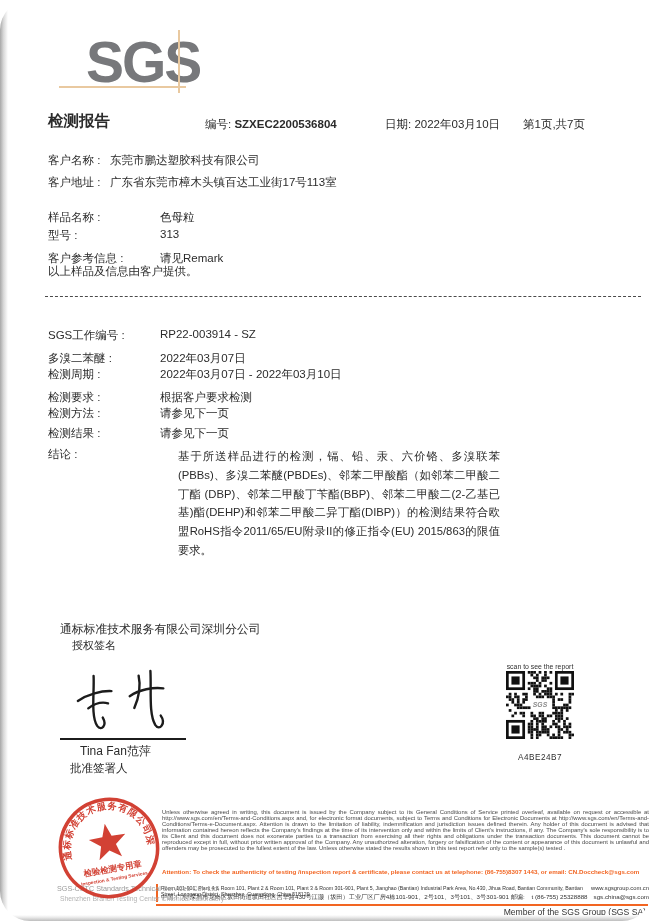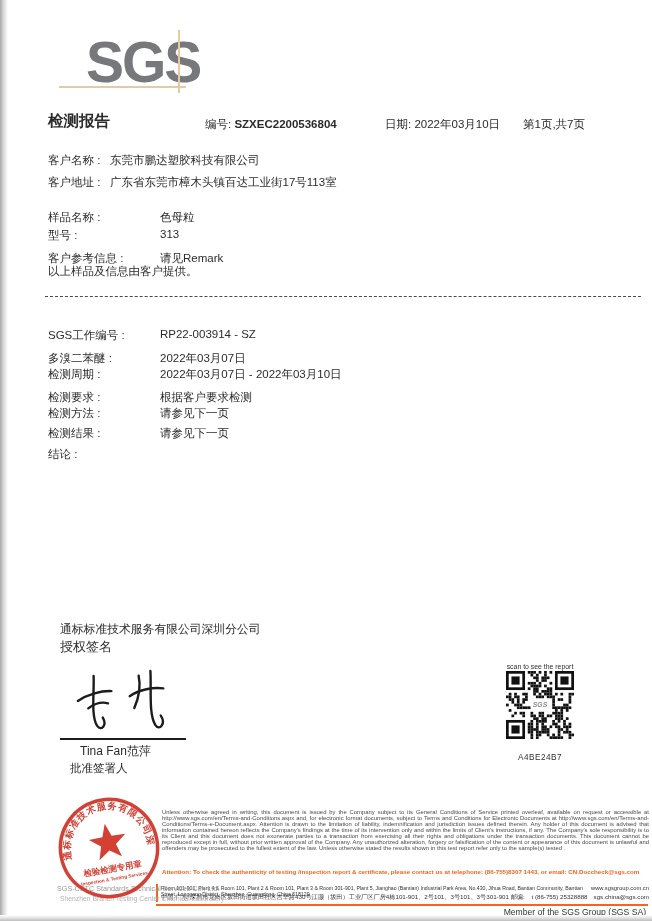--- a/index.html
+++ b/index.html
@@ -1,17 +1,17 @@
 <!DOCTYPE html>
 <html><head>
 <meta charset="utf-8">
 <style>
   html,body{margin:0;padding:0;background:#fff;}
   .page{position:relative;width:652px;height:921px;background:#fff;overflow:hidden;
-        font-family:"Liberation Sans","DejaVu Sans",sans-serif;color:#2b2b2b;}
+        font-family:"Liberation Sans","DejaVu Sans",sans-serif;color:#2b2b2b;border-radius:30px;}
   .edge-left{position:absolute;left:0;top:0;width:8px;height:100%;
              background:linear-gradient(90deg,#a8a8a8,#d9d9d9 45%,#ffffff);}
   .edge-bottom{position:absolute;left:0;bottom:0;width:100%;height:6px;
              background:linear-gradient(0deg,#bdbdbd,#e9e9e9 60%,#ffffff);}
   
   .sgs-logo{position:absolute;left:86px;top:34px;font-size:57px;font-weight:bold;
             color:#77787b;letter-spacing:-2px;line-height:1;}
   .logo-hline{position:absolute;left:59px;top:86px;width:127px;height:2px;background:#e9c9a0;}
   .logo-vline{position:absolute;left:178px;top:30px;width:2px;height:63px;background:#e9c9a0;}
   
@@ -20,21 +20,21 @@
   
   .row{position:absolute;left:48px;font-size:11.5px;white-space:nowrap;}
   .row .val-near{position:absolute;left:62px;}
   .row .val-far{position:absolute;left:112px;}
   .dashed{position:absolute;left:45px;top:296px;width:596px;border-top:1.4px dashed #4a4a4a;}
   .conc-label{position:absolute;left:48px;top:447px;font-size:11.5px;}
   .conc-text{position:absolute;left:178px;top:447px;width:322px;font-size:11.3px;
              line-height:18.8px;text-align:justify;}
   
   .sig-company{position:absolute;left:60px;top:622px;font-size:11.8px;}
-  .sig-auth{position:absolute;left:60px;top:638px;font-size:13px;}
+  .sig-auth{position:absolute;left:72px;top:638px;font-size:11px;}
   .sig-svg{position:absolute;left:58px;top:662px;width:150px;height:80px;transform:rotate(-3deg);}
   .sig-line{position:absolute;left:60px;top:738px;width:126px;height:1.6px;background:#1c1c1c;}
   .sig-name{position:absolute;left:60px;top:743px;font-size:12px;margin-left:20px;}
   .sig-title{position:absolute;left:60px;top:761px;font-size:11.5px;margin-left:10px;}
   
   .qr-block{position:absolute;left:496px;top:663px;width:88px;text-align:center;}
   .qr-cap{font-size:6.9px;color:#2f2f2f;margin-bottom:1px;}
   .qr-id{font-size:8.2px;color:#2f2f2f;margin-top:10px;letter-spacing:.5px;}
   
   .stamp{position:absolute;left:56px;top:795px;width:106px;height:106px;transform:rotate(-10deg);
@@ -120,20 +120,21 @@
   </div>
   <div class="row" style="top:406px">
     <span>检测方法 :</span>
     <span class="val-far">请参见下一页</span>
   </div>
   <div class="row" style="top:426px">
     <span>检测结果 :</span>
     <span class="val-far">请参见下一页</span>
   </div>
   <div class="conc-label">结论 :</div>
+  <div class="conc-text">基于所送样品进行的检测，镉、铅、汞、六价铬、多溴联苯(PBBs)、多溴二苯醚(PBDEs)、邻苯二甲酸酯（如邻苯二甲酸二丁酯 (DBP)、邻苯二甲酸丁苄酯(BBP)、邻苯二甲酸二(2-乙基已基)酯(DEHP)和邻苯二甲酸二异丁酯(DIBP)）的检测结果符合欧盟RoHS指令2011/65/EU附录II的修正指令(EU) 2015/863的限值要求。</div>
 
   <div class="sig-company">通标标准技术服务有限公司深圳分公司</div>
   <div class="sig-auth">授权签名</div>
   <svg class="sig-svg" viewBox="0 0 130 80">
     <g fill="none" stroke="#1c1c1c" stroke-width="2.4" stroke-linecap="round">
       <path d="M10,36 C20,30 34,27 44,28"></path>
       <path d="M27,12 C27,28 22,52 28,62 C32,68 38,62 34,54"></path>
       <path d="M20,44 C26,40 34,38 40,40"></path>
       <path d="M62,34 C72,28 86,26 96,28"></path>
       <path d="M72,14 C74,26 70,38 66,46"></path>

